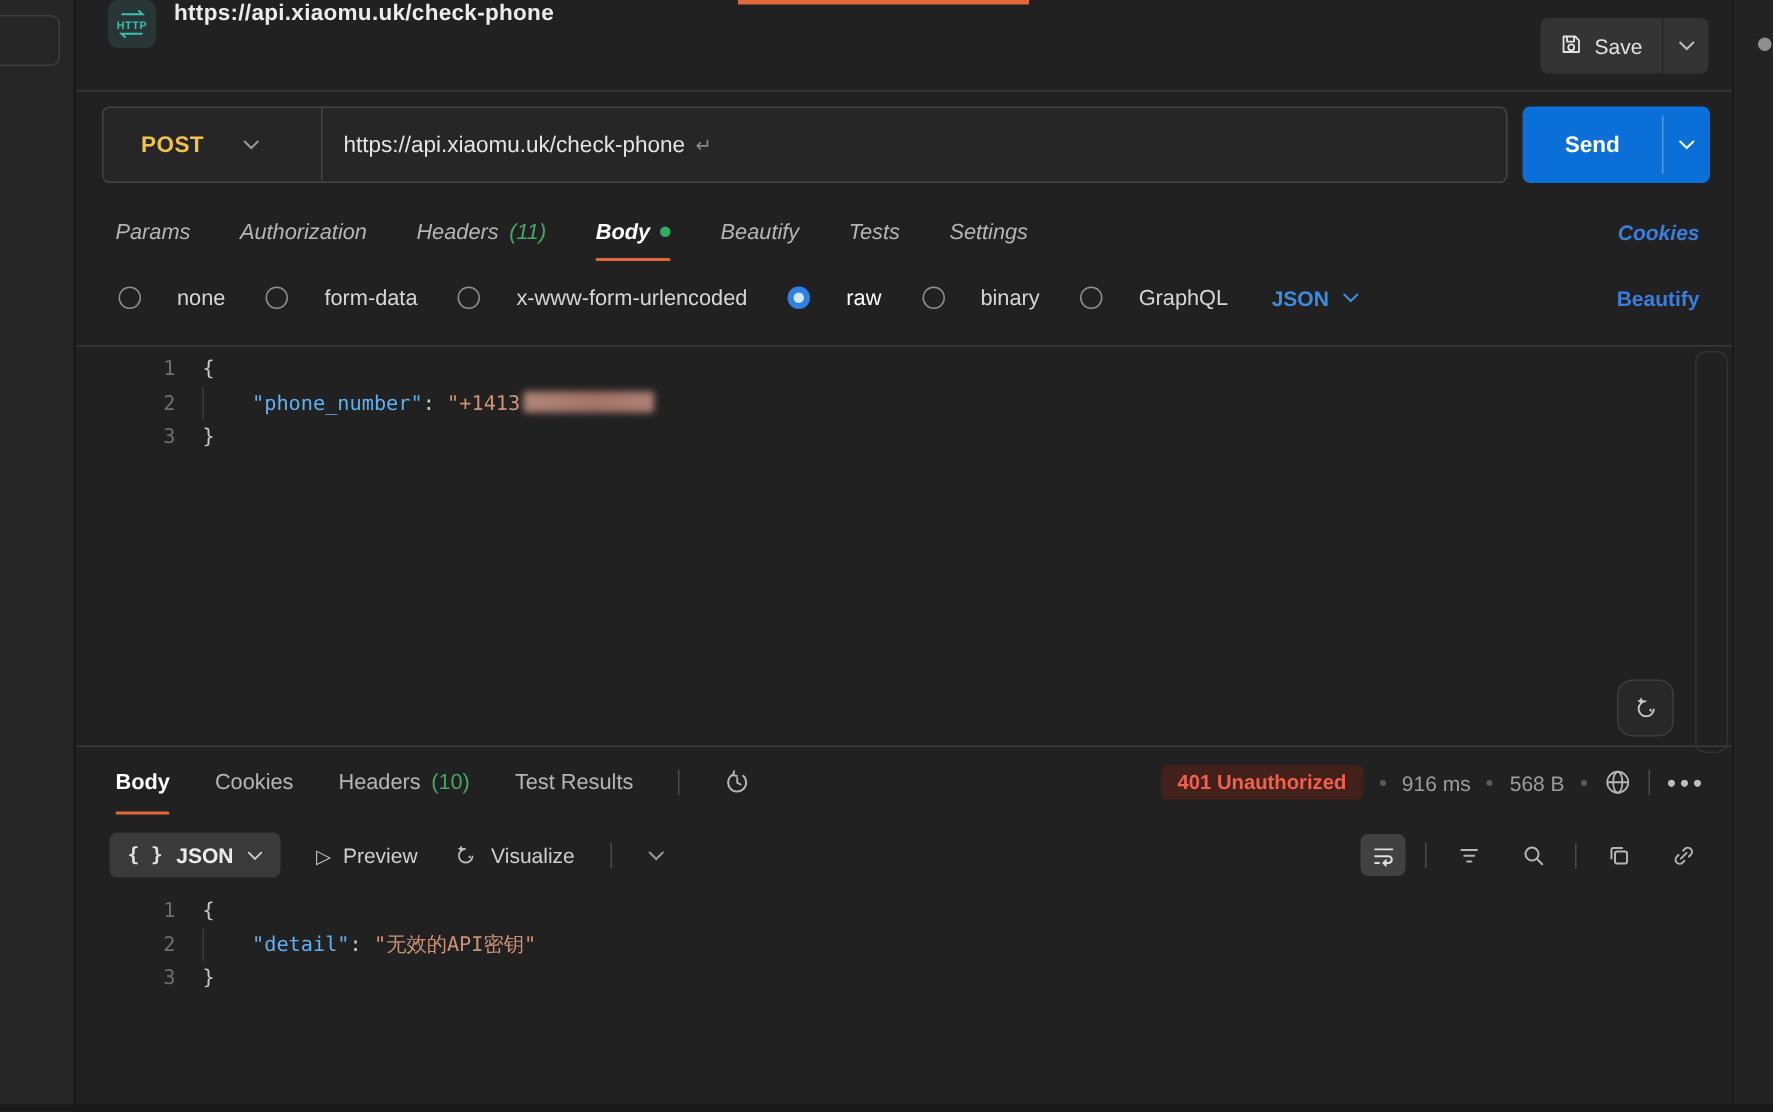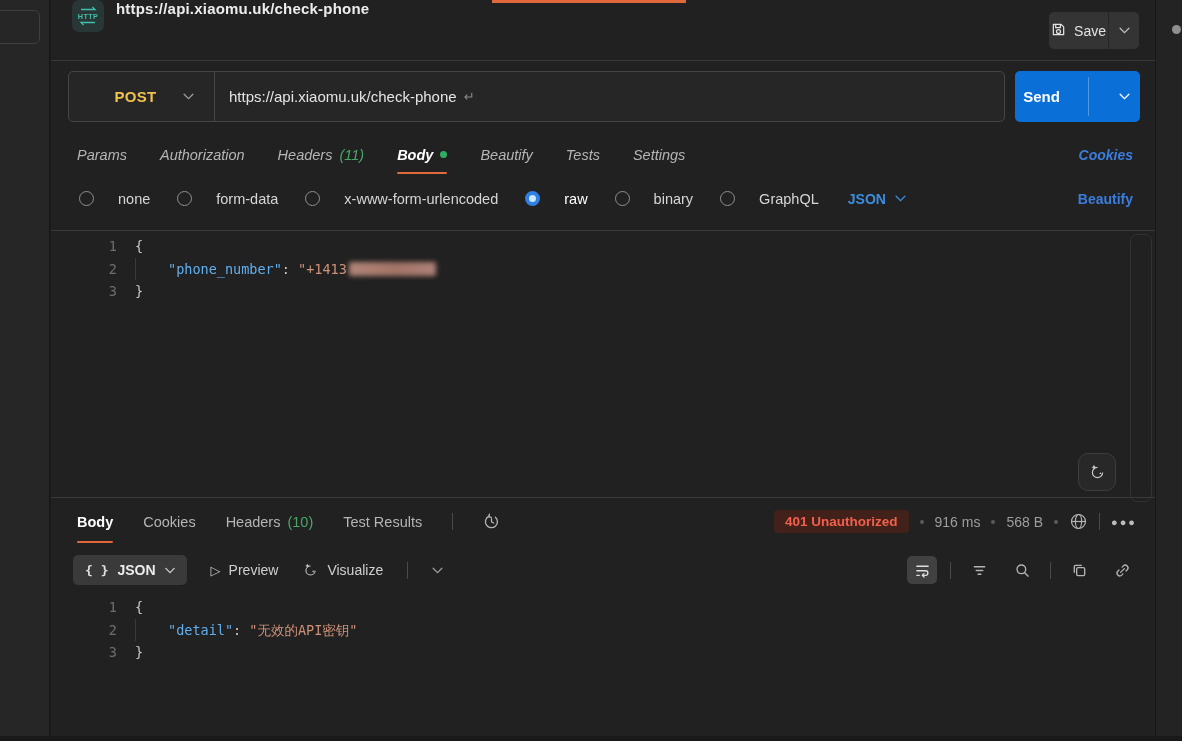--- a/index.html
+++ b/index.html
@@ -24,36 +24,36 @@
   .top-orange { position:absolute; left:441px; top:0; width:194px; height:3px; background:#e0693b; }
 
   
   .header-row { position:absolute; left:0; top:0; width:100%; height:61px;
                 border-bottom:1px solid #383838; display:flex; padding-left:21px; }
   .http-badge { width:32px; height:32px; border-radius:7px; background:#283635;
                 display:flex; align-items:center; justify-content:center; flex:none; }
   .url-title { margin-left:12px; color:#ececec; font-size:15px; font-weight:700; letter-spacing:.2px; }
   .save-split { position:absolute; right:16px; top:12px; height:37px; background:#343434;
                 border-radius:5px; display:flex; align-items:stretch; color:#e3e3e3; }
-  .save-main { display:flex; align-items:center; gap:8px; padding:0 2px; font-size:14px; cursor:pointer; }
+  .save-main { display:flex; align-items:center; gap:8px; padding:0 13px; font-size:14px; cursor:pointer; }
   .split-sep { width:1px; background:#262626; }
   .save-chev { width:30px; display:flex; align-items:center; justify-content:center; cursor:pointer; }
 
   
   .method-url-box { position:absolute; left:17px; top:71px; width:937px; height:51px;
                     background:#262626; border:1px solid #454545; border-radius:5px;
                     display:flex; align-items:center; }
   .method-seg { width:146px; height:100%; display:flex; align-items:center; padding-left:25px;
-                gap:26px; cursor:pointer; border-right:1px solid #454545;justify-content:center; }
+                gap:26px; cursor:pointer; border-right:1px solid #454545; }
   .method-label { color:#f0c24b; font-weight:700; font-size:15px; letter-spacing:.3px; }
   .url-seg { flex:1; display:flex; align-items:center; padding-left:14px; cursor:text; }
   .url-value { color:#e4e4e4; font-size:15px; }
   .enter-hint { color:#8a8a8a; font-size:13px; margin-left:7px; }
   .send-split { position:absolute; left:964px; top:71px; width:125px; height:51px;
-                background:#0b6fd8; border-radius:5px; display:flex; color:#fff;gap:20px; }
+                background:#0b6fd8; border-radius:5px; display:flex; color:#fff; }
   .send-main { flex:1; display:flex; align-items:center; justify-content:center;
                font-size:15px; font-weight:700; cursor:pointer; }
   .send-sep { width:1px; background:rgba(255,255,255,.28); margin:6px 0; }
   .send-chev { width:31px; display:flex; align-items:center; justify-content:center; cursor:pointer; }
 
   
   .tabs-row { position:absolute; left:0; top:133px; width:100%; height:43px;
               display:flex; align-items:center; padding-left:26px; gap:33px;font-style:italic; }
   .tab { color:#b5b5b5; font-size:14.5px; cursor:pointer; position:relative;
          height:100%; display:flex; align-items:center; gap:7px; }

